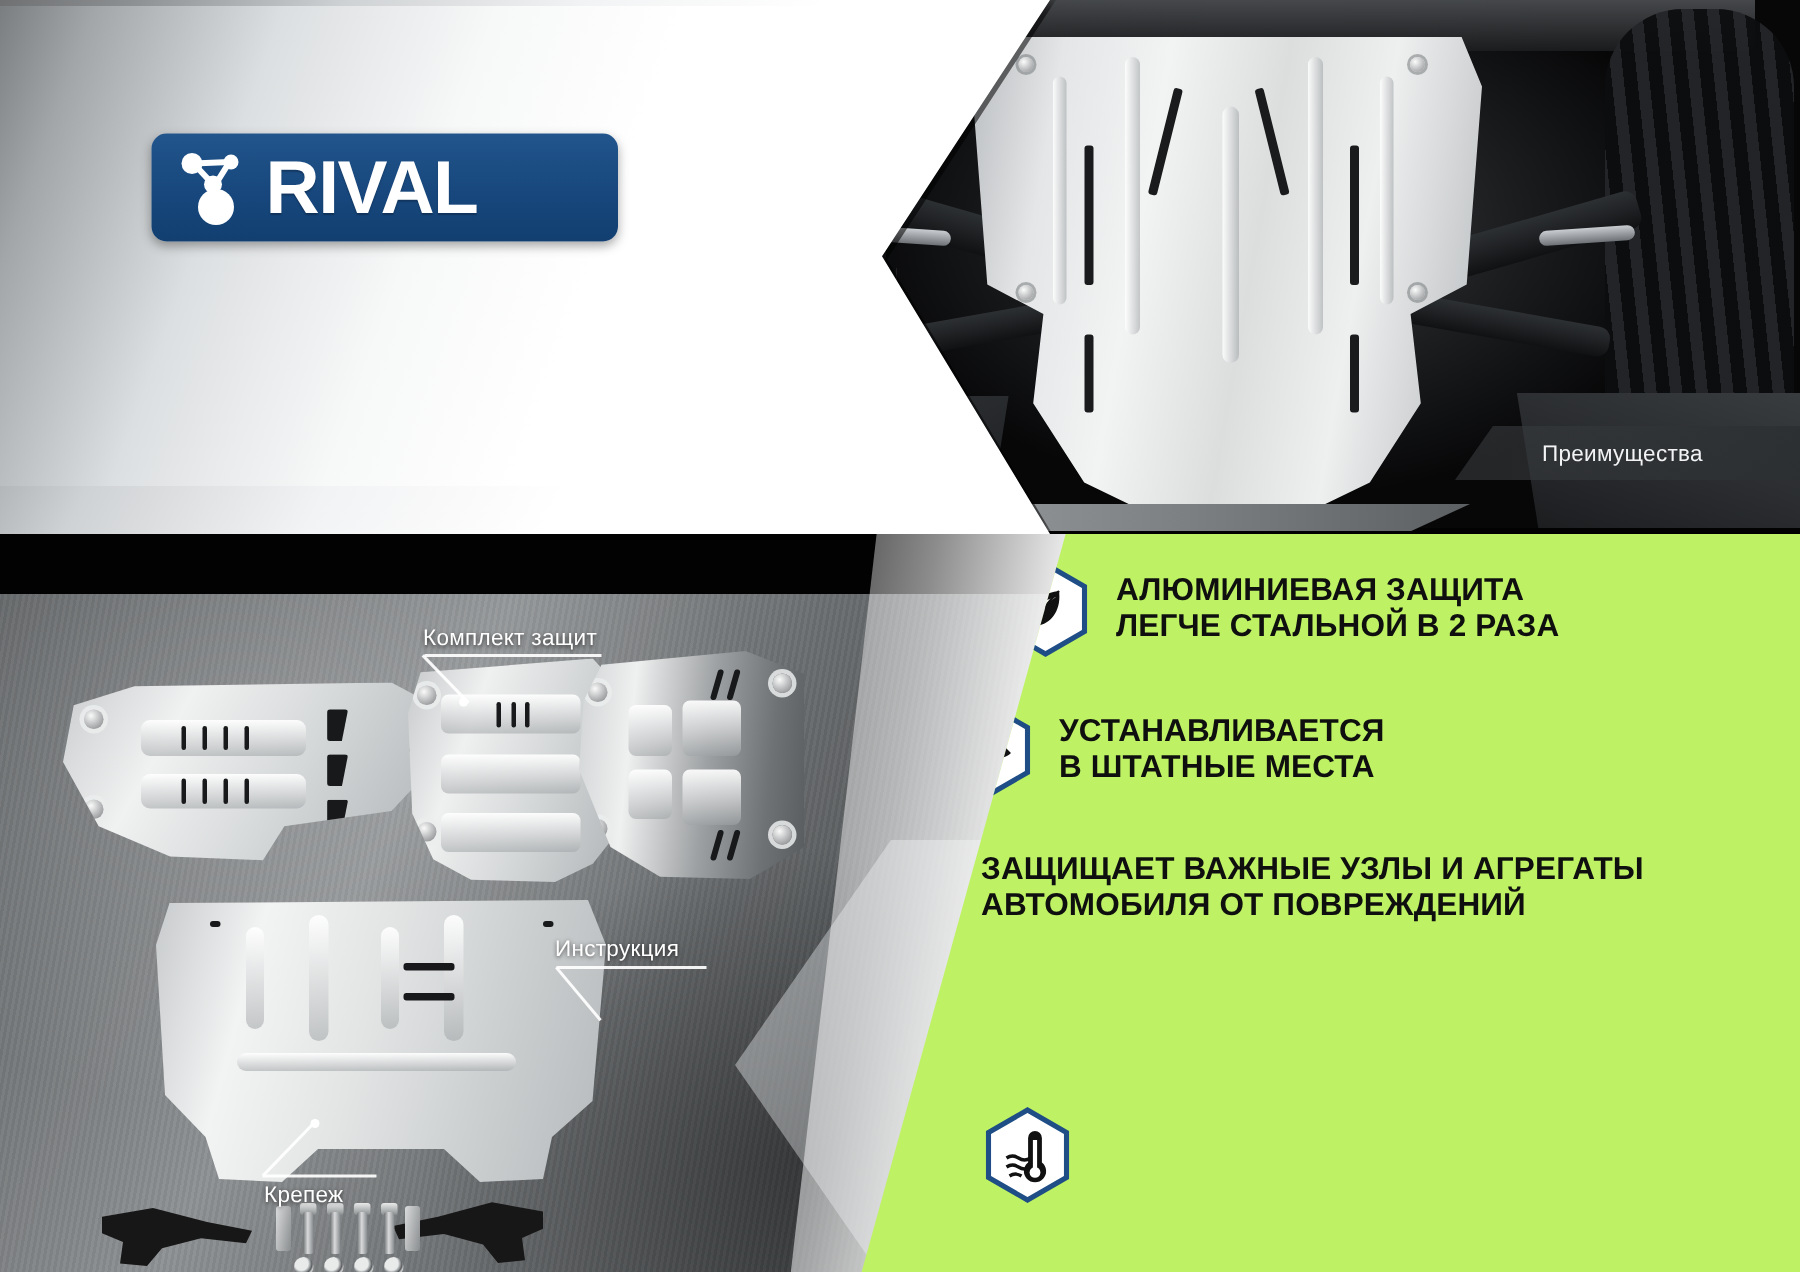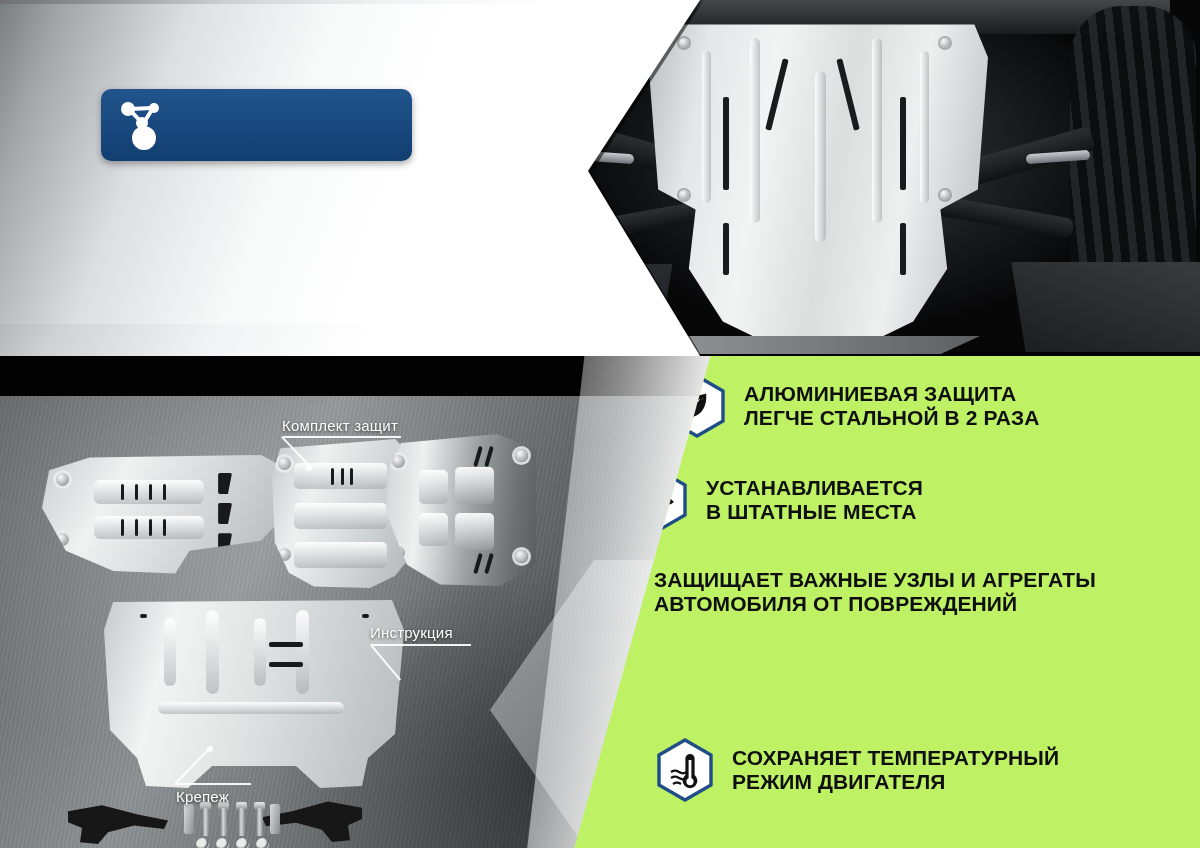--- a/index.html
+++ b/index.html
@@ -246,39 +246,43 @@
       <div class="slot" style="left:74%;top:24%;width:6px;height:28%;"></div>
       <div class="slot" style="left:22%;top:62%;width:6px;height:16%;"></div>
       <div class="slot" style="left:74%;top:62%;width:6px;height:16%;"></div>
       <div class="bolt" style="left:9%;top:6%;"></div>
       <div class="bolt" style="left:86%;top:6%;"></div>
       <div class="bolt" style="left:9%;top:52%;"></div>
       <div class="bolt" style="left:86%;top:52%;"></div>
     </div>
   </div>
 
+  <div class="advantages-tab">
+    <span>Преимущества</span>
+  </div>
 
   <div class="band-grey-top"></div>
   <div class="black-band"></div>
 
   <div class="wedge-shadow"></div>
   <div class="top-left-wedge"></div>
   <div class="top-left-wedge-inner"></div>
 
   <div class="logo-box">
     <svg class="logo-mark" viewBox="0 0 62 60">
       <line x1="16" y1="14" x2="40" y2="13" stroke="#fff" stroke-width="4"></line>
       <line x1="40" y1="13" x2="30" y2="29" stroke="#fff" stroke-width="4"></line>
       <line x1="30" y1="29" x2="16" y2="14" stroke="#fff" stroke-width="4"></line>
       <line x1="30" y1="29" x2="31" y2="40" stroke="#fff" stroke-width="5"></line>
       <circle cx="15" cy="14" r="7" fill="#fff"></circle>
       <circle cx="41" cy="13" r="5" fill="#fff"></circle>
       <circle cx="29" cy="28" r="6" fill="#fff"></circle>
       <circle cx="31" cy="43" r="12" fill="#fff"></circle>
     </svg>
+    <span class="logo-word">RIVAL</span>
   </div>
 
 
 
   <div class="product-area">
     <div class="pa-light"></div>
     <div class="pa-dark"></div>
     <div class="pa-chev"></div>
 
     <div class="sp sp-a">
@@ -421,20 +425,18 @@
           <svg width="58" height="64" viewBox="0 0 58 64">
             <polygon points="29,2 55,17 55,47 29,62 3,47 3,17" fill="#fff" stroke="#1f4e86" stroke-width="3.4"></polygon>
             <path d="M34 16 a4.6 4.6 0 0 1 4.6 4.6 V37 a7.4 7.4 0 1 1 -9.2 0 V20.6 A4.6 4.6 0 0 1 34 16 Z" fill="#111"></path>
             <rect x="32.6" y="22" width="2.8" height="19" fill="#fff"></rect>
             <circle cx="34" cy="43.6" r="3.6" fill="#fff"></circle>
             <path d="M15 34 q4 -2.6 8 0 t8 0" stroke="#111" stroke-width="2.2" fill="none"></path>
             <path d="M15 40 q4 -2.6 8 0 t8 0" stroke="#111" stroke-width="2.2" fill="none"></path>
             <path d="M17 46 q4 -2.6 8 0" stroke="#111" stroke-width="2.2" fill="none"></path>
           </svg>
         </span>
-        <span class="feat-text">СОХРАНЯЕТ ТЕМПЕРАТУРНЫЙ
-РЕЖИМ ДВИГАТЕЛЯ</span>
       </div>
 
     </div>
   </div>
 
 </div>
 
 </body></html>

